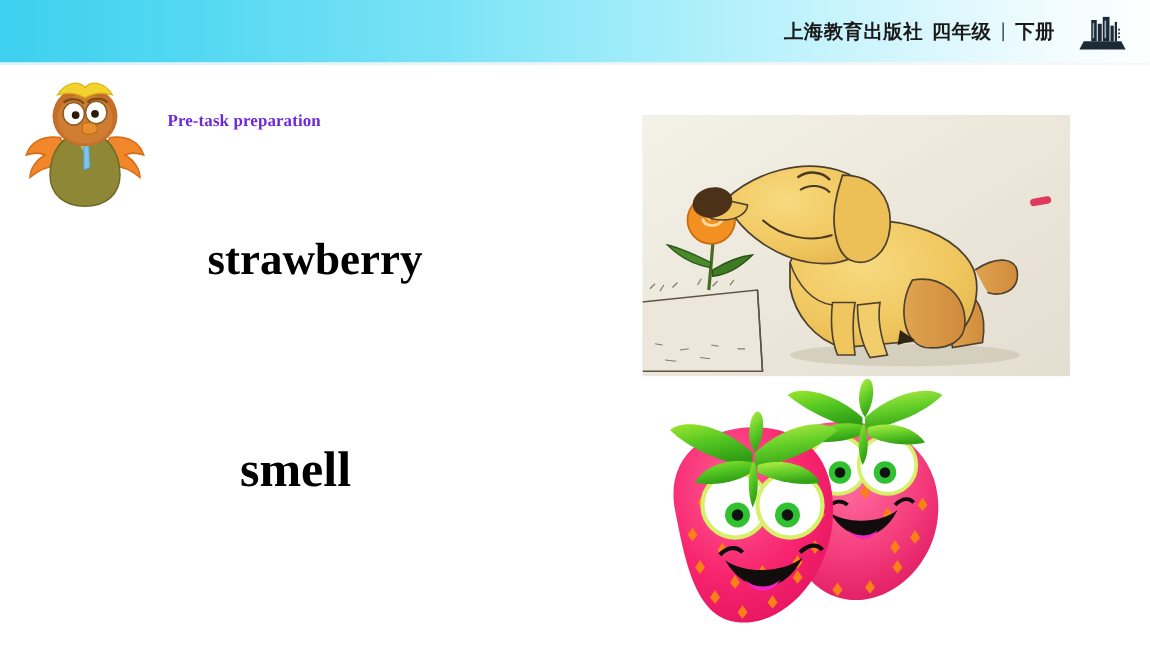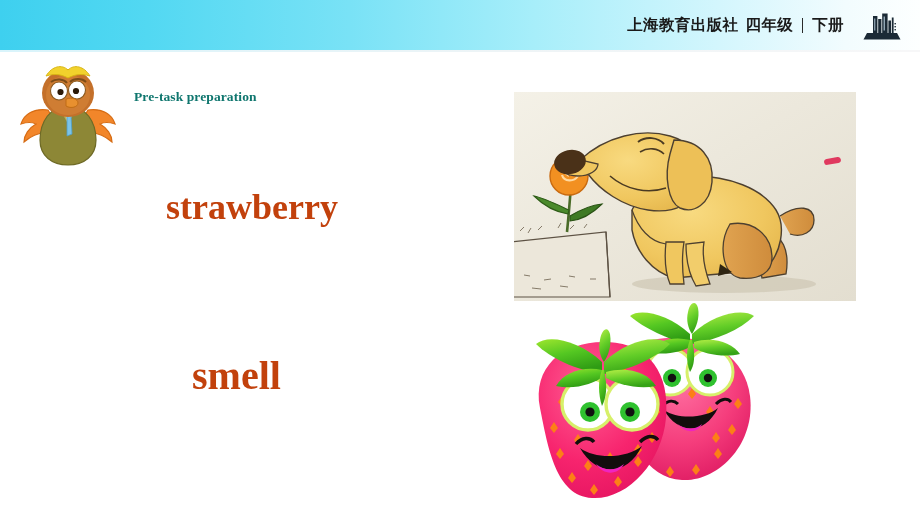--- a/index.html
+++ b/index.html
@@ -74,30 +74,30 @@
   }
 
   
   .section-label {
     position: absolute;
     left: 134px;
     top: 89px;
     font-family: "Liberation Serif", serif;
     font-weight: bold;
     font-size: 13.5px;
-    color: #0f766e;
+    color: #6d28d9;
     letter-spacing: 0.1px;
   }
 
   
   .word {
     position: absolute;
     font-family: "Liberation Serif", serif;
     font-weight: bold;
-    color: #c2410c;
+    color: #000000;
     white-space: nowrap;
   }
   .word-strawberry {
     left: 166px;
     top: 186px;
     font-size: 36px;
   }
   .word-smell {
     left: 192px;
     top: 352px;

